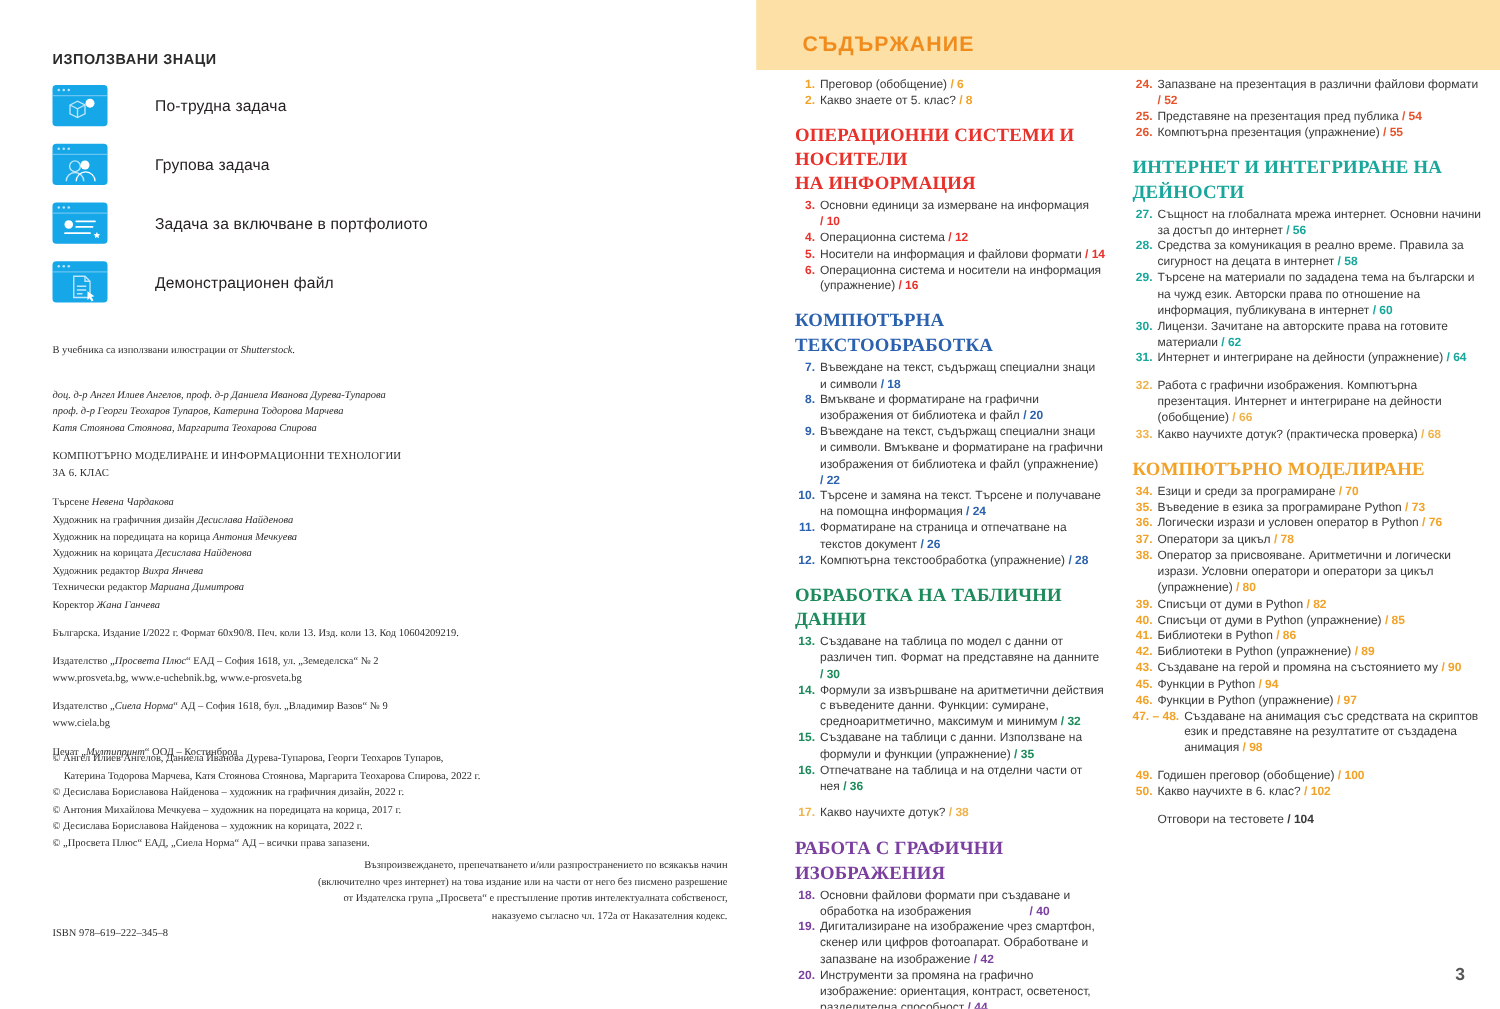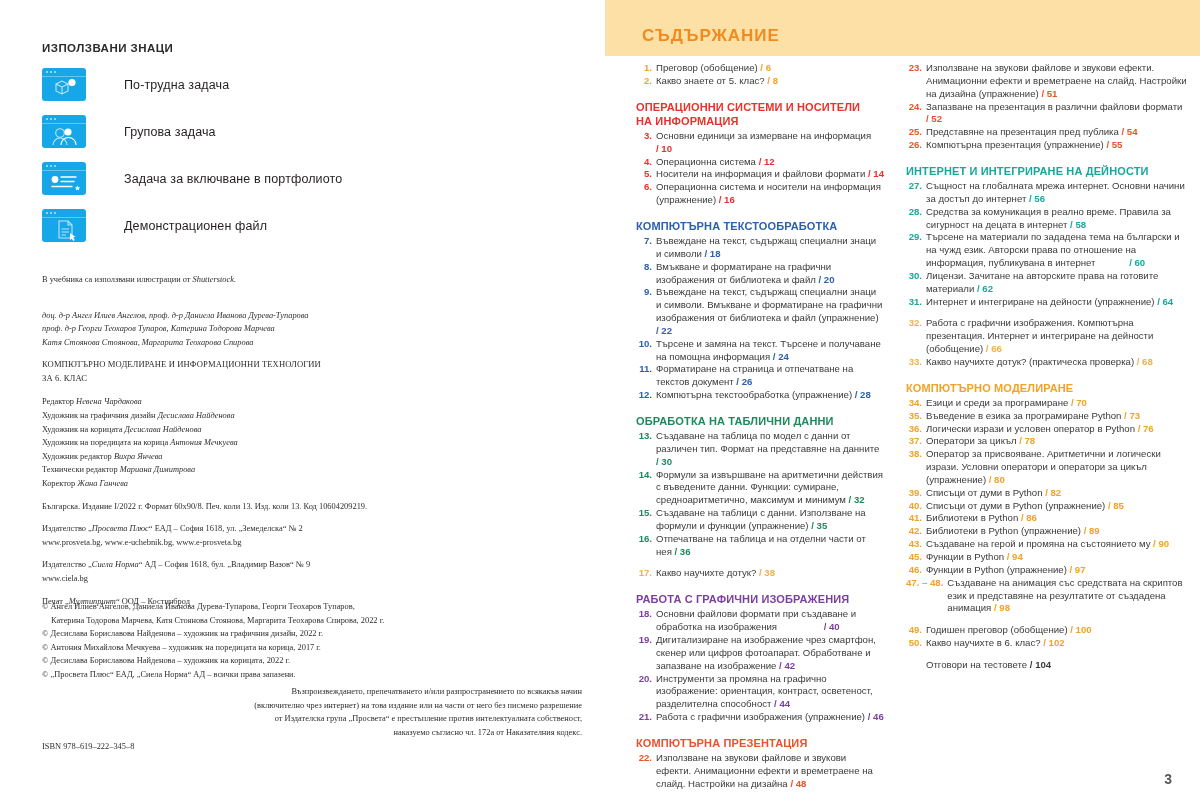--- a/index.html
+++ b/index.html
@@ -78,23 +78,23 @@
     line-height: 1;
   }
   .toc-cols {
     position: absolute; left: 0; top: 62px; width: 600px; height: 700px;
     display: flex; gap: 0;
   }
   .toc-col { width: 300px; padding: 0 16px 0 36px; }
   .toc-col.col2 { padding-left: 6px; padding-right: 8px; }
 
   .sect-head {
-    font-size: 11px; font-weight: 700; letter-spacing: .012em;
+    font-size: 15px; font-weight: 700; letter-spacing: .012em;
     margin: 12px 0 2px 0; line-height: 1.28;
-    font-family: Liberation Sans, sans-serif;
+    font-family: Liberation Serif, serif;
   }
 
   .entry {
     display: flex; font-size: 9.6px; line-height: 1.34;
     margin-bottom: 0px; font-family: "Liberation Sans", sans-serif;
     color: #3a3a3a;
   }
   .entry .num {
     flex: 0 0 auto; min-width: 16px; text-align: right;
     font-weight: 700; margin-right: 4px;
@@ -209,24 +209,24 @@
       <p><span>В учебника са използвани илюстрации от </span><span class="it">Shutterstock.</span></p>
       <div class="gap"></div>
         <div class="gap-s"></div>
       <p class="authors">доц. д-р Ангел Илиев Ангелов, проф. д-р Даниела Иванова Дурева-Тупарова</p>
       <p class="authors">проф. д-р Георги Теохаров Тупаров, Катерина Тодорова Марчева</p>
       <p class="authors">Катя Стоянова Стоянова, Маргарита Теохарова Спирова</p>
       <div class="gap-s"></div>
       <p class="caps">КОМПЮТЪРНО МОДЕЛИРАНЕ И ИНФОРМАЦИОННИ ТЕХНОЛОГИИ</p>
       <p class="caps">ЗА 6. КЛАС</p>
       <div class="gap-s"></div>
-      <p><span>Редактор </span><span class="it">Невена Чардакова</span></p>
+      <p><span>Търсене </span><span class="it">Невена Чардакова</span></p>
       <p><span>Художник на графичния дизайн </span><span class="it">Десислава Найденова</span></p>
+      <p><span>Художник на поредицата на корица </span><span class="it">Антония Мечкуева</span></p>
       <p><span>Художник на корицата </span><span class="it">Десислава Найденова</span></p>
-      <p><span>Художник на поредицата на корица </span><span class="it">Антония Мечкуева</span></p>
       <p><span>Художник редактор </span><span class="it">Вихра Янчева</span></p>
       <p><span>Технически редактор </span><span class="it">Мариана Димитрова</span></p>
       <p><span>Коректор </span><span class="it">Жана Ганчева</span></p>
       <div class="gap-s"></div>
       <p>Българска. Издание I/2022 г. Формат 60х90/8. Печ. коли 13. Изд. коли 13. Код 10604209219.</p>
       <div class="gap-s"></div>
       <p><span>Издателство „</span><span class="it">Просвета Плюс</span><span>“ ЕАД – София 1618, ул. „Земеделска“ № 2</span></p>
       <p>www.prosveta.bg, www.e-uchebnik.bg, www.e-prosveta.bg</p>
       <div class="gap-s"></div>
       <p><span>Издателство „</span><span class="it">Сиела Норма</span><span>“ АД – София 1618, бул. „Владимир Вазов“ № 9</span></p>
@@ -349,24 +349,20 @@
             <span class="txt">Работа с графични изображения (упражнение) <span class="pg" style="color: rgb(123, 63, 160);">/ 46</span></span>
           </div>
           <div class="sect-head" style="color: rgb(232, 83, 42);">КОМПЮТЪРНА ПРЕЗЕНТАЦИЯ</div>
           <div class="entry">
             <span class="num" style="color: rgb(232, 83, 42);">22.</span>
             <span class="txt">Използване на звукови файлове и звукови ефекти. Анимационни ефекти и времетраене на слайд. Настройки на дизайна <span class="pg" style="color: rgb(232, 83, 42);">/ 48</span></span>
           </div>
         </div>
       <div class="toc-col col2" id="toc-col-2">
           <div class="entry">
-            <span class="num" style="color: rgb(232, 83, 42);">23.</span>
-            <span class="txt">Използване на звукови файлове и звукови ефекти. Анимационни ефекти и времетраене на слайд. Настройки на дизайна (упражнение) <span class="pg" style="color: rgb(232, 83, 42);">/ 51</span></span>
-          </div>
-          <div class="entry">
             <span class="num" style="color: rgb(232, 83, 42);">24.</span>
             <span class="txt">Запазване на презентация в различни файлови формати <span class="pg" style="color: rgb(232, 83, 42);">/ 52</span></span>
           </div>
           <div class="entry">
             <span class="num" style="color: rgb(232, 83, 42);">25.</span>
             <span class="txt">Представяне на презентация пред публика <span class="pg" style="color: rgb(232, 83, 42);">/ 54</span></span>
           </div>
           <div class="entry">
             <span class="num" style="color: rgb(232, 83, 42);">26.</span>
             <span class="txt">Компютърна презентация (упражнение) <span class="pg" style="color: rgb(232, 83, 42);">/ 55</span></span>
@@ -375,21 +371,21 @@
           <div class="entry">
             <span class="num" style="color: rgb(24, 167, 155);">27.</span>
             <span class="txt">Същност на глобалната мрежа интернет. Основни начини за достъп до интернет <span class="pg" style="color: rgb(24, 167, 155);">/ 56</span></span>
           </div>
           <div class="entry">
             <span class="num" style="color: rgb(24, 167, 155);">28.</span>
             <span class="txt">Средства за комуникация в реално време. Правила за сигурност на децата в интернет <span class="pg" style="color: rgb(24, 167, 155);">/ 58</span></span>
           </div>
           <div class="entry">
             <span class="num" style="color: rgb(24, 167, 155);">29.</span>
-            <span class="txt">Търсене на материали по зададена тема на български и на чужд език. Авторски права по отношение на информация, публикувана в интернет <span class="pg" style="color: rgb(24, 167, 155); margin-left: 31px;">/ 60</span></span>
+            <span class="txt">Търсене на материали по зададена тема на български и на чужд език. Авторски права по отношение на информация, публикувана в интернет <span class="pg" style="color: rgb(24, 167, 155);">/ 60</span></span>
           </div>
           <div class="entry">
             <span class="num" style="color: rgb(24, 167, 155);">30.</span>
             <span class="txt">Лицензи. Зачитане на авторските права на готовите материали <span class="pg" style="color: rgb(24, 167, 155);">/ 62</span></span>
           </div>
           <div class="entry">
             <span class="num" style="color: rgb(24, 167, 155);">31.</span>
             <span class="txt">Интернет и интегриране на дейности (упражнение) <span class="pg" style="color: rgb(24, 167, 155);">/ 64</span></span>
           </div>
           <div class="entry pad">

